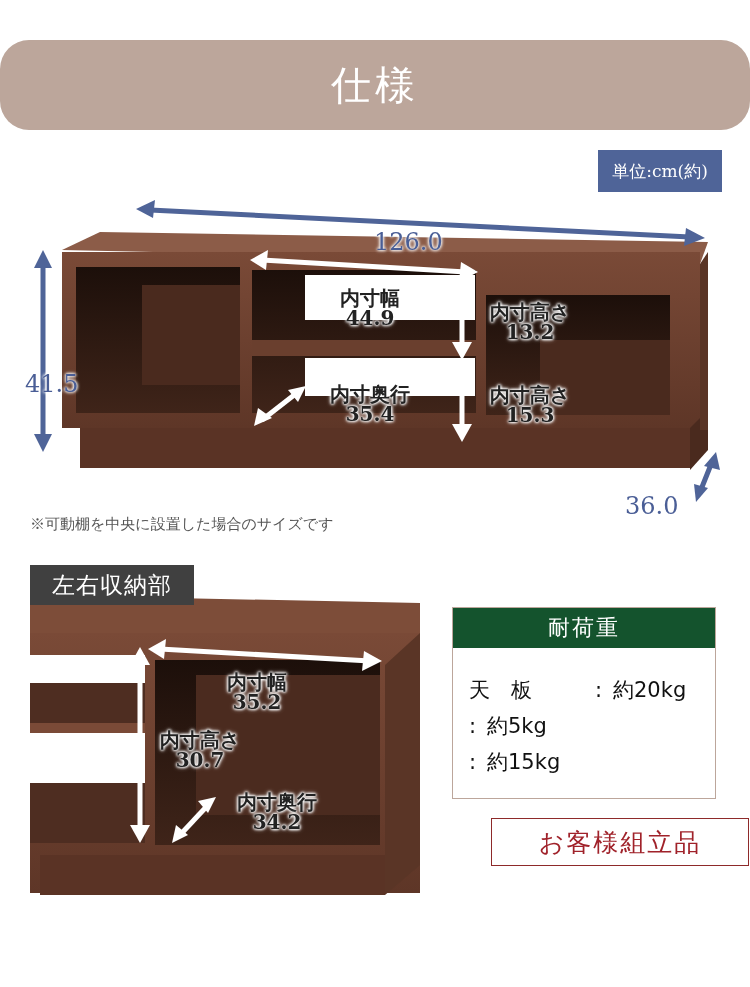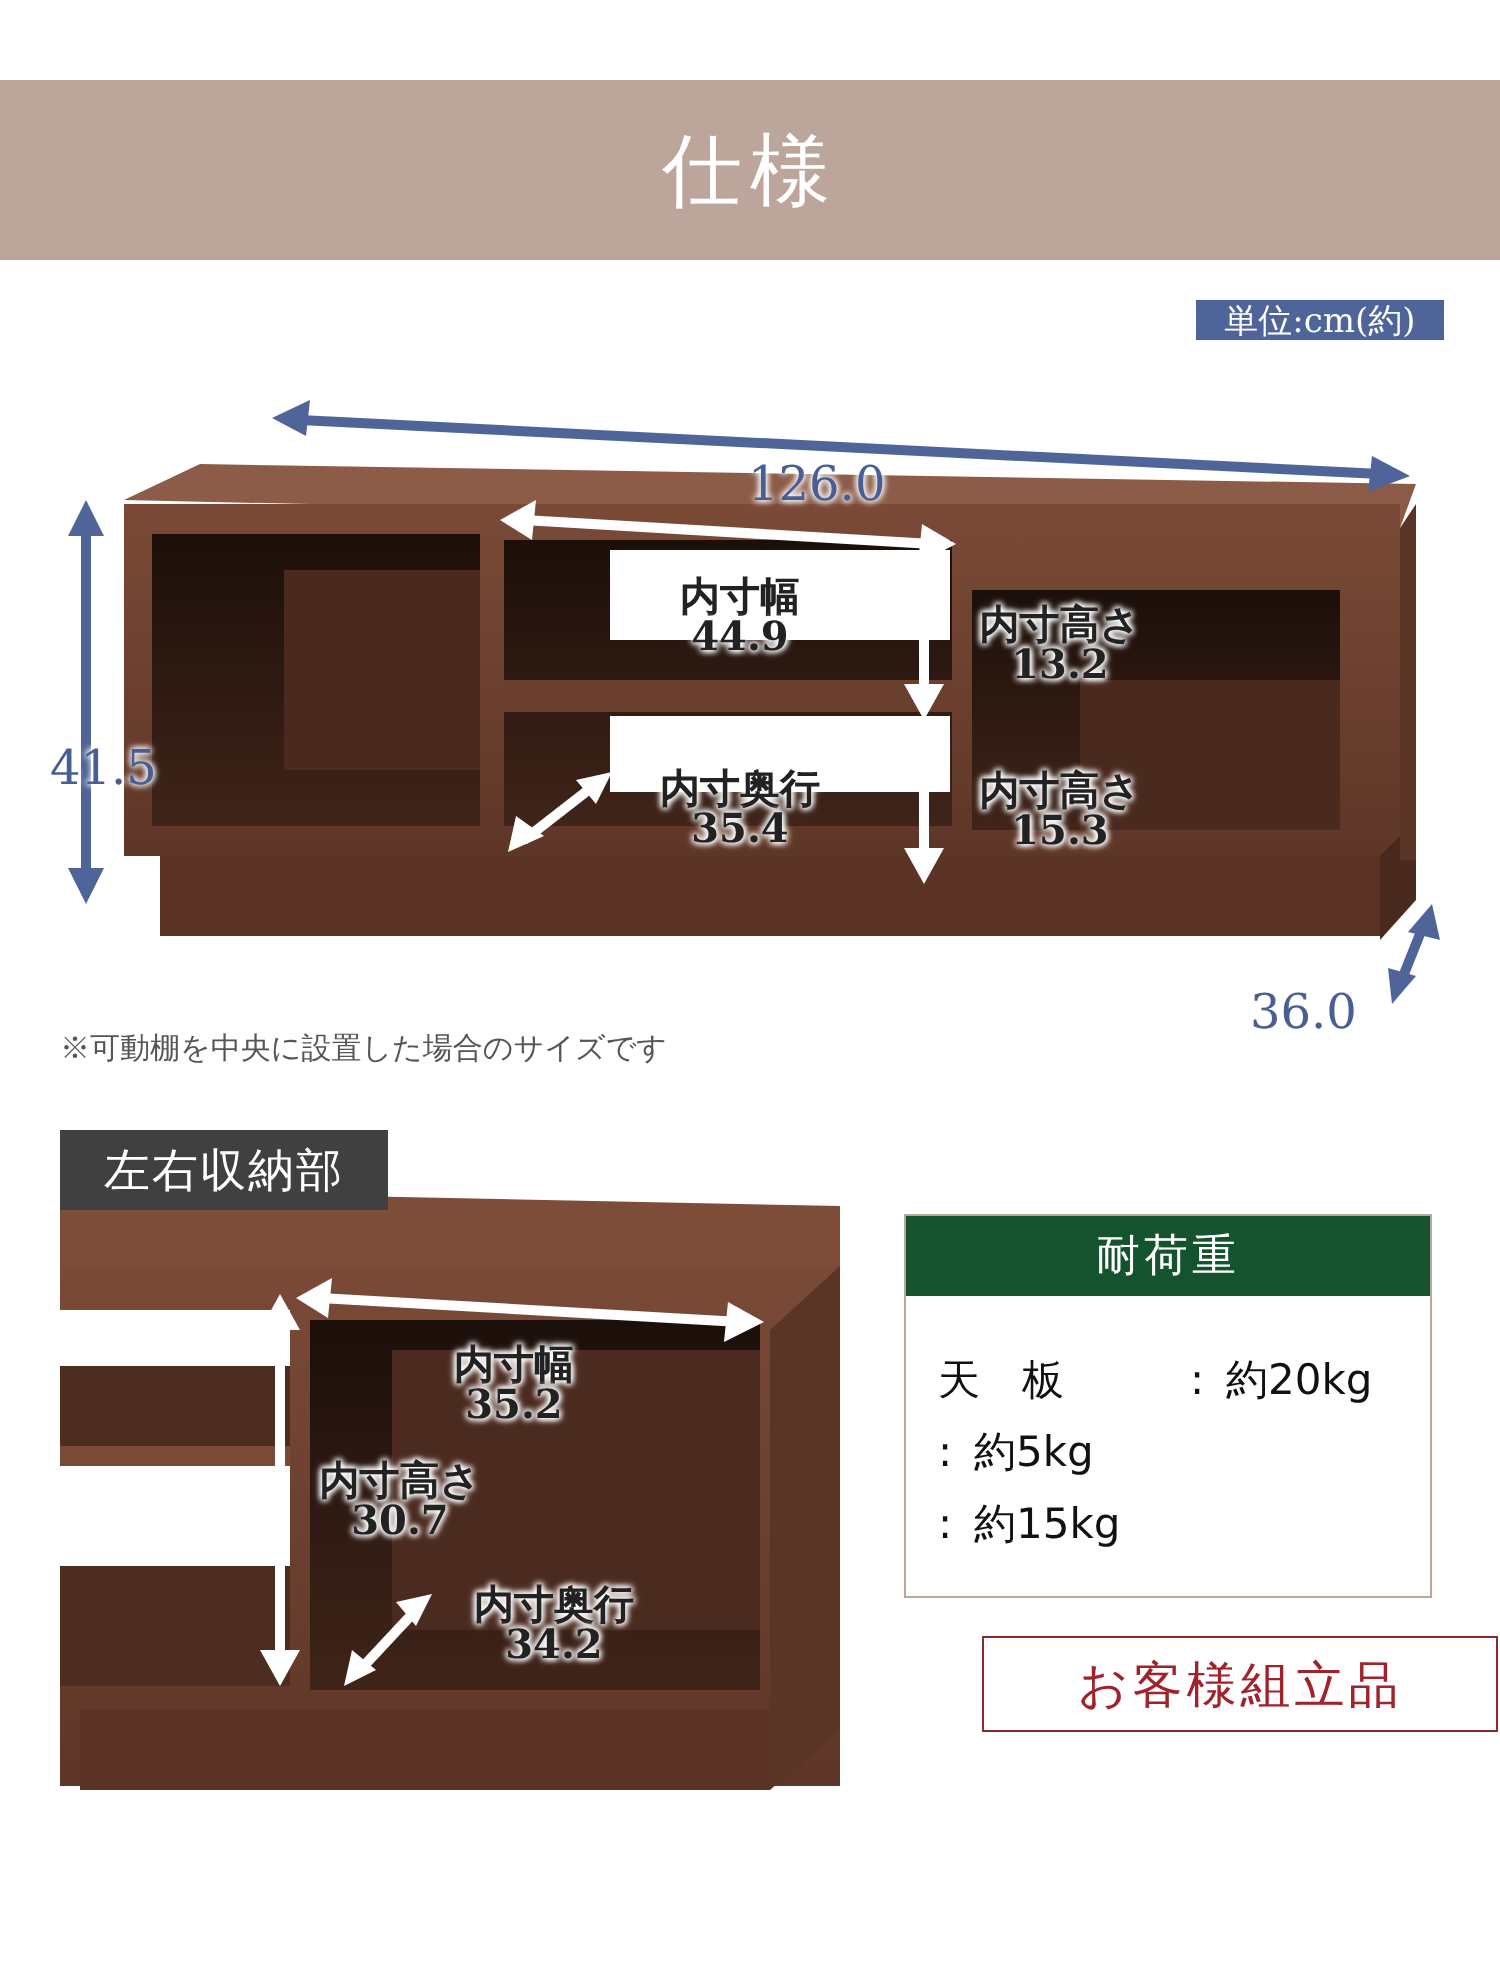--- a/index.html
+++ b/index.html
@@ -1,19 +1,19 @@
 <!DOCTYPE html>
 <html><head>
 <meta charset="utf-8">
 <style>
   html,body{margin:0;padding:0;background:#fff;}
   body{width:750px;height:987px;position:relative;overflow:hidden;font-family:"DejaVu Serif","Liberation Serif",serif;}
   .abs{position:absolute;}
-  .banner{left:0;top:40px;width:750px;height:90px;background:#bca69b;color:#fff;font-size:40px;display:flex;align-items:center;justify-content:center;letter-spacing:4px;}
-  .unit{left:598px;top:150px;width:124px;height:20px;background:#4f6498;color:#fff;font-size:17px;display:flex;align-items:center;justify-content:center;}
+  .banner{left:0;top:40px;width:750px;height:90px;background:#bca69b;color:#fff;font-size:40px;display:flex;align-items:center;justify-content:center;letter-spacing:4px;border-radius:29px;}
+  .unit{left:598px;top:150px;width:124px;height:42px;background:#4f6498;color:#fff;font-size:17px;display:flex;align-items:center;justify-content:center;}
   .dimlbl{color:#4a5e96;font-size:24px;text-shadow:0 0 3px #fff,0 0 3px #fff,0 0 4px #fff;margin-top:40px;}
   .inlbl{color:#222;font-size:20px;line-height:20px;text-align:center;font-weight:bold;text-shadow:0 0 3px #fff,0 0 3px #fff,0 0 3px #fff,0 0 5px #fff;}
   .note{left:30px;top:515px;font-size:15px;color:#555;}
   .sectag{left:30px;top:565px;width:164px;height:40px;background:#404040;color:#fff;font-size:23px;display:flex;align-items:center;justify-content:center;letter-spacing:1px;}
   .loadbox{left:452px;top:607px;width:262px;height:190px;border:1px solid #bca69b;background:#fff;}
   .loadhead{height:40px;background:#14532d;color:#fff;font-size:22px;display:flex;align-items:center;justify-content:center;letter-spacing:2px;}
   .loadrows{padding:24px 0 0 16px;font-family:"DejaVu Sans","Liberation Sans",sans-serif;font-size:21px;color:#111;}
   .loadrow{height:36px;display:flex;align-items:center;}
   .loadrow .k{width:126px;letter-spacing:0;}
   .loadrow .c{width:18px;}

